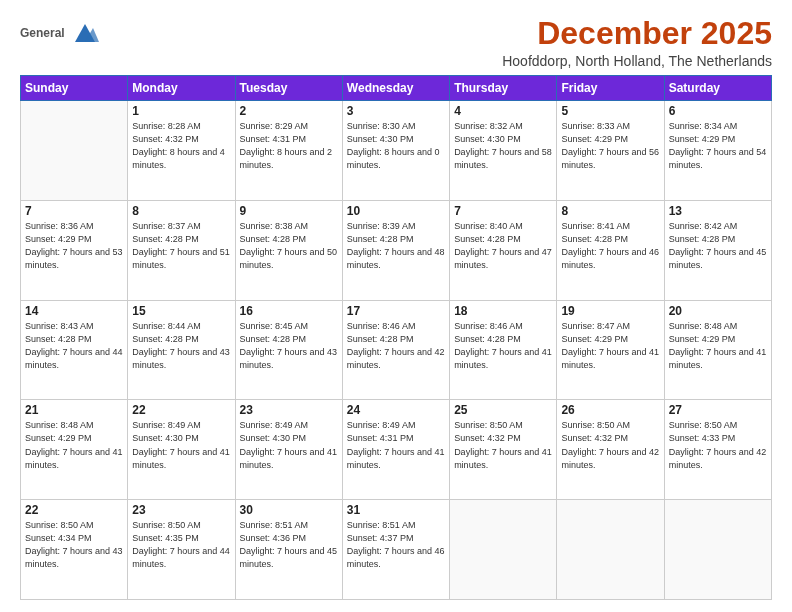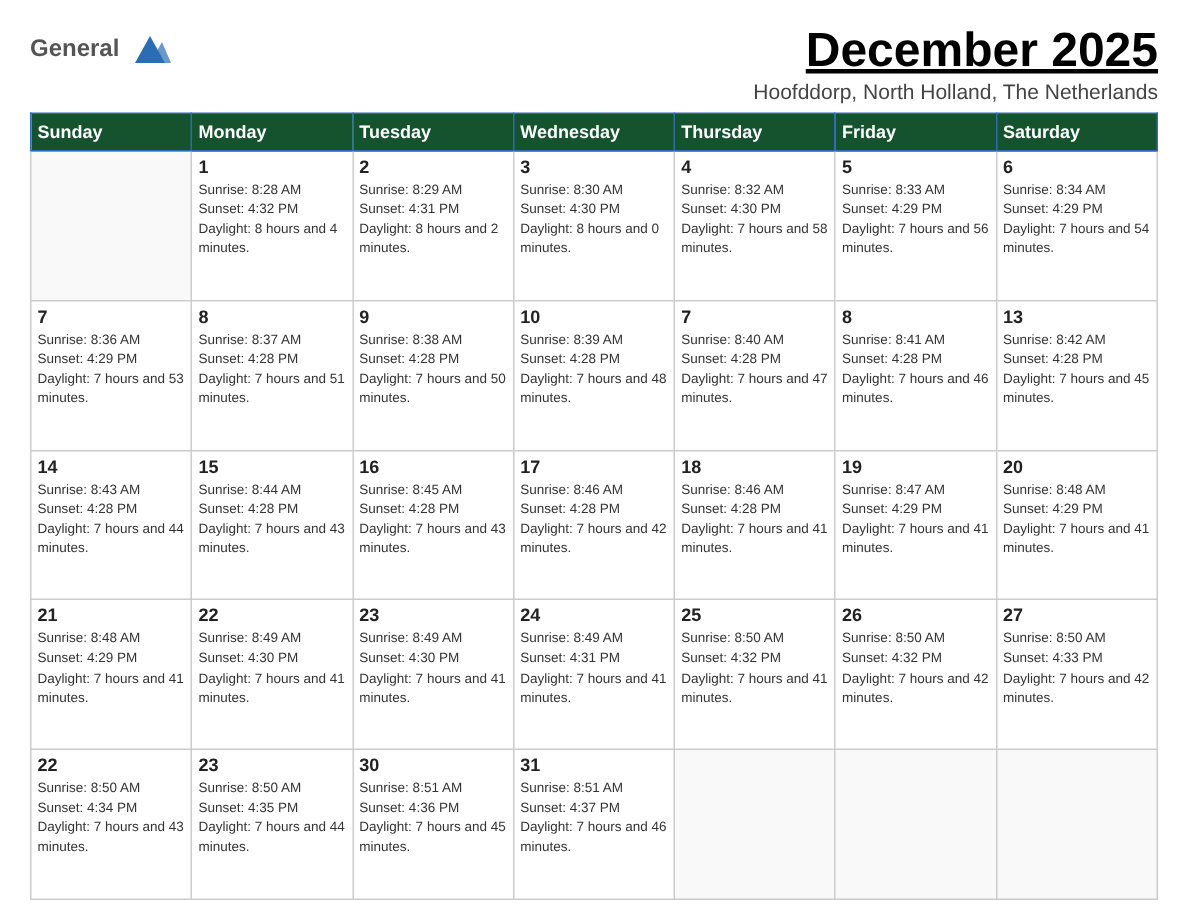--- a/index.html
+++ b/index.html
@@ -34,38 +34,37 @@
       width: 28px;
       height: 28px;
       margin-left: 2px;
     }
     .title-block {
       text-align: right;
     }
     .main-title {
       font-size: 32px;
       font-weight: bold;
-      color: #000000;
+      color: #c2410c;
       line-height: 1.1;
-      text-decoration: underline;
     }
     .subtitle {
       font-size: 14px;
       color: #444;
       margin-top: 2px;
     }
     .calendar {
       flex: 1;
       border: 1px solid #ccc;
       border-collapse: collapse;
       width: 100%;
       table-layout: fixed;
     }
     .calendar th {
-      background: #14532d;
+      background: #6d28d9;
       color: #fff;
       font-size: 12px;
       font-weight: bold;
       padding: 5px 4px;
       text-align: left;
       border: 1px solid #2a6db5;
       margin-top: 18px;
     }
     .calendar td {
       border: 1px solid #ccc;
@@ -93,21 +92,21 @@
   </style>
 </head>
 <body>
 
 <div class="page">
   <div class="header">
     <div class="logo">
       <div>
         <div style="display:flex;align-items:center;">
           <div>
-            <span class="logo-general" style="font-size:16px;font-weight:bold;color:#555;">General</span>
+            <span class="logo-general" style="font-size:12px;font-weight:bold;color:#555;">General</span>
             <svg class="logo-icon" viewBox="0 0 28 28" style="display:inline-block;vertical-align:middle;margin-left:2px;margin-top:-2px;">
               <polygon points="4,24 14,6 24,24" fill="#2a6db5"></polygon>
               <polygon points="14,24 22,10 28,24" fill="#2a6db5" opacity="0.7"></polygon>
             </svg>
           </div>
         </div>
       </div>
     </div>
     <div class="title-block">
       <div class="main-title">December 2025</div>

